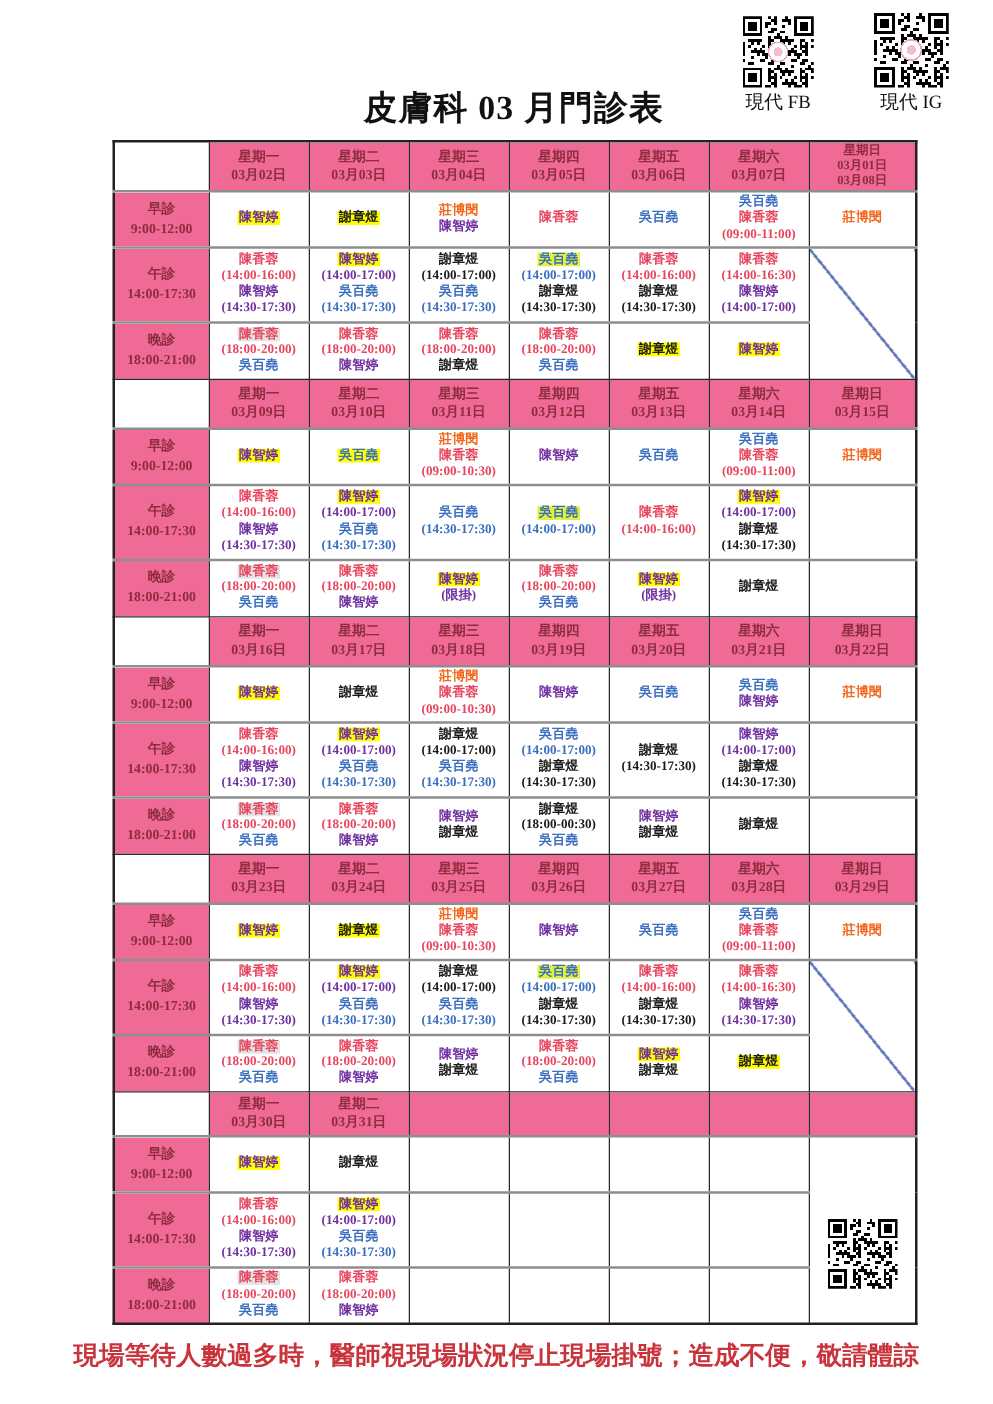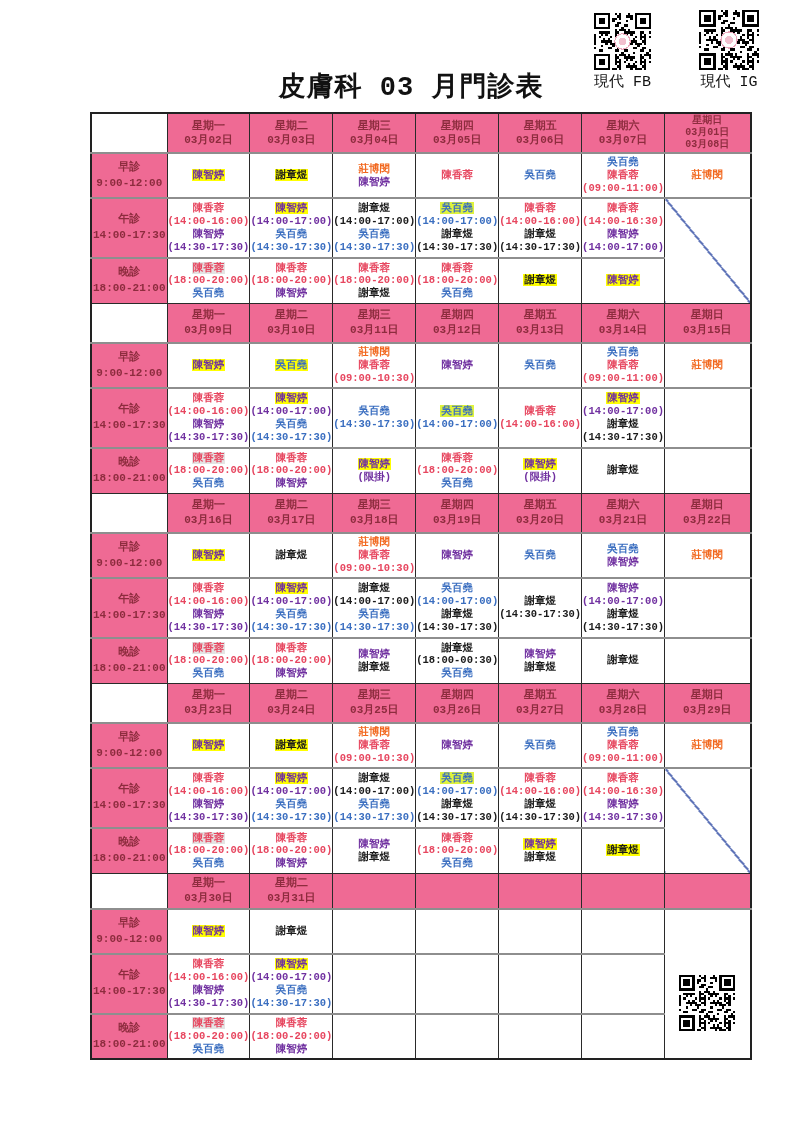--- a/index.html
+++ b/index.html
@@ -1,17 +1,17 @@
 <!DOCTYPE html>
 <html><head>
 <meta charset="utf-8">
 <style>
   html,body{margin:0;padding:0;background:#fff;}
   .page{position:relative;width:794px;height:1094px;background:#fff;overflow:hidden;
-        font-family:Liberation Mono, monospace;}
+        font-family:Liberation Serif, serif;}
   .title{position:absolute;left:90px;top:68px;width:642px;text-align:center;
          font-size:27px;font-weight:700;color:#111;letter-spacing:1px;}
   .qr-top{position:absolute;text-align:center;}
   .qr-label{font-size:15px;color:#111;margin-top:2px;white-space:nowrap;}
   table.sched{position:absolute;left:90px;top:112px;border-collapse:collapse;table-layout:fixed;
               border:2px solid #222;}
   td{border:1px solid #2a2a2a;text-align:center;vertical-align:middle;padding:1px 0;overflow:hidden;}
   tr.sess td{border-top:2.5px solid #8e8e8e;}
   td.corner{background:#fff;}
   td.dayhd{font-weight:700;font-size:11px;line-height:1.3;}
@@ -1249,14 +1249,15 @@
             <div class="line"><span style="color: rgb(112, 48, 160);">陳智婷</span></div>
           </td>
           <td class="cell"></td>
           <td class="cell"></td>
           <td class="cell"></td>
           <td class="cell"></td>
         </tr>
       </tbody>
   </table>
 
+  <div class="footer-note" style="color: rgb(201, 51, 59);">現場等待人數過多時，醫師視現場狀況停止現場掛號；造成不便，敬請體諒</div>
 
 </div>
 
 </body></html>

